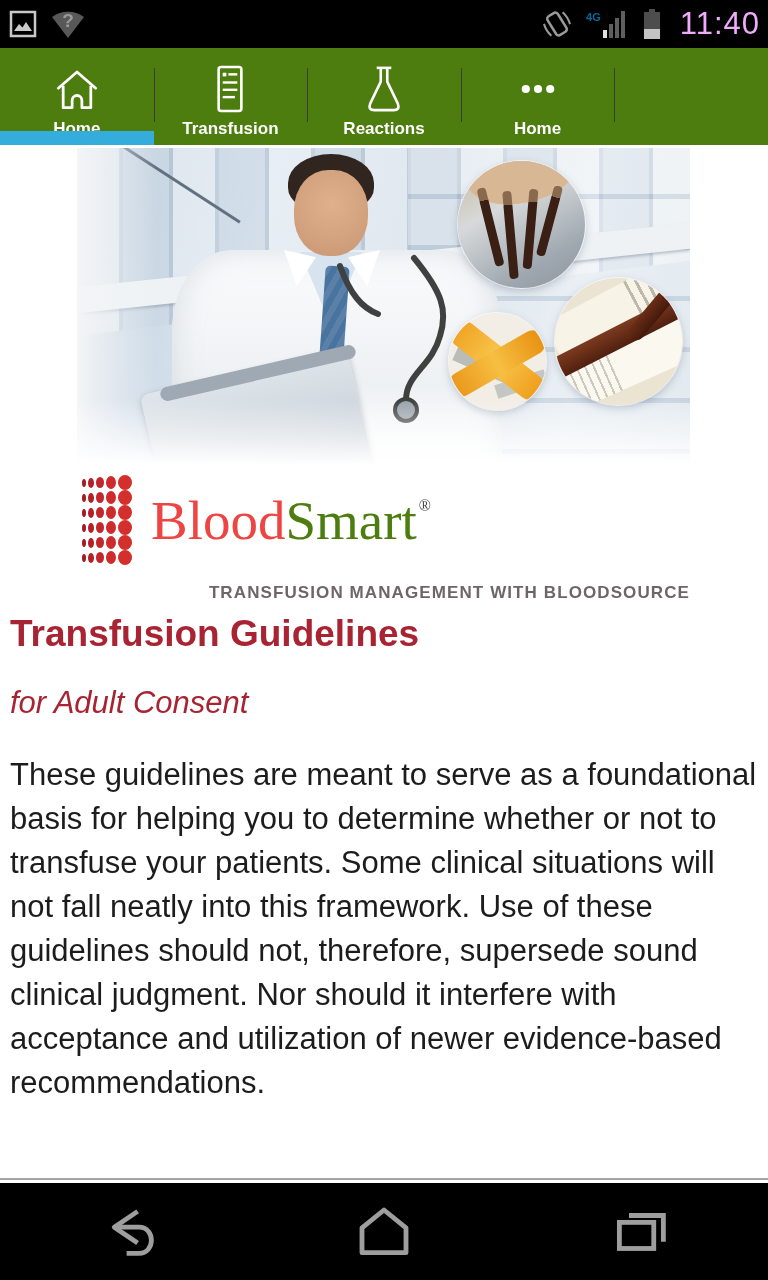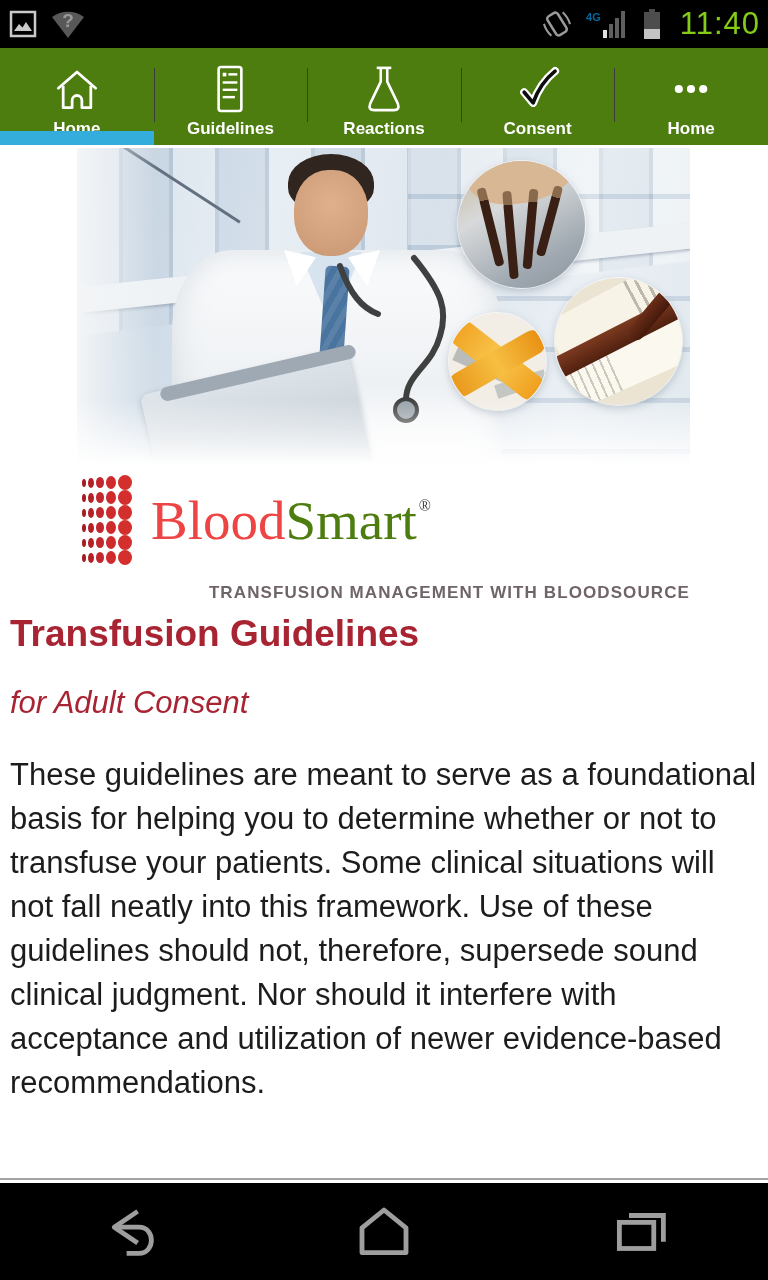--- a/index.html
+++ b/index.html
@@ -3,21 +3,21 @@
 <meta charset="utf-8">
 <style>
   html,body{margin:0;padding:0;background:#000;}
   .screen{position:relative;width:768px;height:1280px;background:#fff;overflow:hidden;
           font-family:"Liberation Sans",sans-serif;}
 
   
   .status-bar{position:absolute;top:0;left:0;width:768px;height:48px;background:#000;
               display:flex;align-items:center;justify-content:space-between;padding:0 8px;box-sizing:border-box;}
   .sb-left,.sb-right{display:flex;align-items:center;gap:12px;}
-  .sb-time{font-size:31px;color:#84cc16;margin-left:6px;letter-spacing:1px;}
+  .sb-time{font-size:31px;color:#f0abfc;margin-left:6px;letter-spacing:1px;}
   .sb-signal{display:flex;align-items:flex-start;gap:1px;}
   .sb-4g{font-size:11px;font-weight:bold;color:#0369a1;margin-top:2px;}
 
   
   .tab-bar{position:absolute;top:48px;left:0;width:768px;height:97px;background:#4d7c0f;
            display:flex;box-shadow:0 3px 5px rgba(40,60,80,.35);}
   .tab{position:relative;width:20%;display:flex;flex-direction:column;align-items:center;
        justify-content:flex-start;padding-top:15px;box-sizing:border-box;cursor:pointer;}
   .tab svg{display:block;}
   .tab-label{margin-top:4px;font-size:17px;font-weight:bold;color:#fff;}
@@ -163,35 +163,28 @@
     </div>
     <div class="tab">
       <svg width="52" height="52" viewBox="0 0 64 64">
         <rect x="18" y="5" width="28" height="54" rx="3" fill="none" stroke="#fff" stroke-width="3.2"></rect>
         <rect x="23" y="12" width="4.5" height="4.5" fill="#fff"></rect>
         <line x1="30" y1="14" x2="41" y2="14" stroke="#fff" stroke-width="3"></line>
         <line x1="23" y1="24" x2="41" y2="24" stroke="#fff" stroke-width="3"></line>
         <line x1="23" y1="33" x2="41" y2="33" stroke="#fff" stroke-width="3"></line>
         <line x1="23" y1="42" x2="38" y2="42" stroke="#fff" stroke-width="3"></line>
       </svg>
-      <span class="tab-label">Guidelines</span>
+      <span class="tab-label">Transfusion</span>
     </div>
     <div class="tab">
       <svg width="52" height="52" viewBox="0 0 64 64">
         <path d="M28 6 V23 L15 50 Q12 58 20 58 H44 Q52 58 49 50 L36 23 V6" fill="none" stroke="#fff" stroke-width="3.2" stroke-linejoin="round"></path>
         <line x1="23" y1="6" x2="41" y2="6" stroke="#fff" stroke-width="3.2"></line>
       </svg>
       <span class="tab-label">Reactions</span>
-    </div>
-    <div class="tab">
-      <svg width="52" height="52" viewBox="0 0 64 64">
-        <path d="M15 36 L26 49 C32 32 43 18 53 10" fill="none" stroke="#fff" stroke-width="10" stroke-linecap="round" stroke-linejoin="round"></path>
-        <path d="M15 36 L26 49 C32 32 43 18 53 10" fill="none" stroke="#0e0e0e" stroke-width="4.5" stroke-linecap="round" stroke-linejoin="round"></path>
-      </svg>
-      <span class="tab-label">Consent</span>
     </div>
     <div class="tab">
       <svg width="52" height="52" viewBox="0 0 64 64">
         <circle cx="17" cy="32" r="5" fill="#fff"></circle>
         <circle cx="32" cy="32" r="5" fill="#fff"></circle>
         <circle cx="47" cy="32" r="5" fill="#fff"></circle>
       </svg>
       <span class="tab-label">Home</span>
     </div>
     <div class="tab-divider d1"></div>

